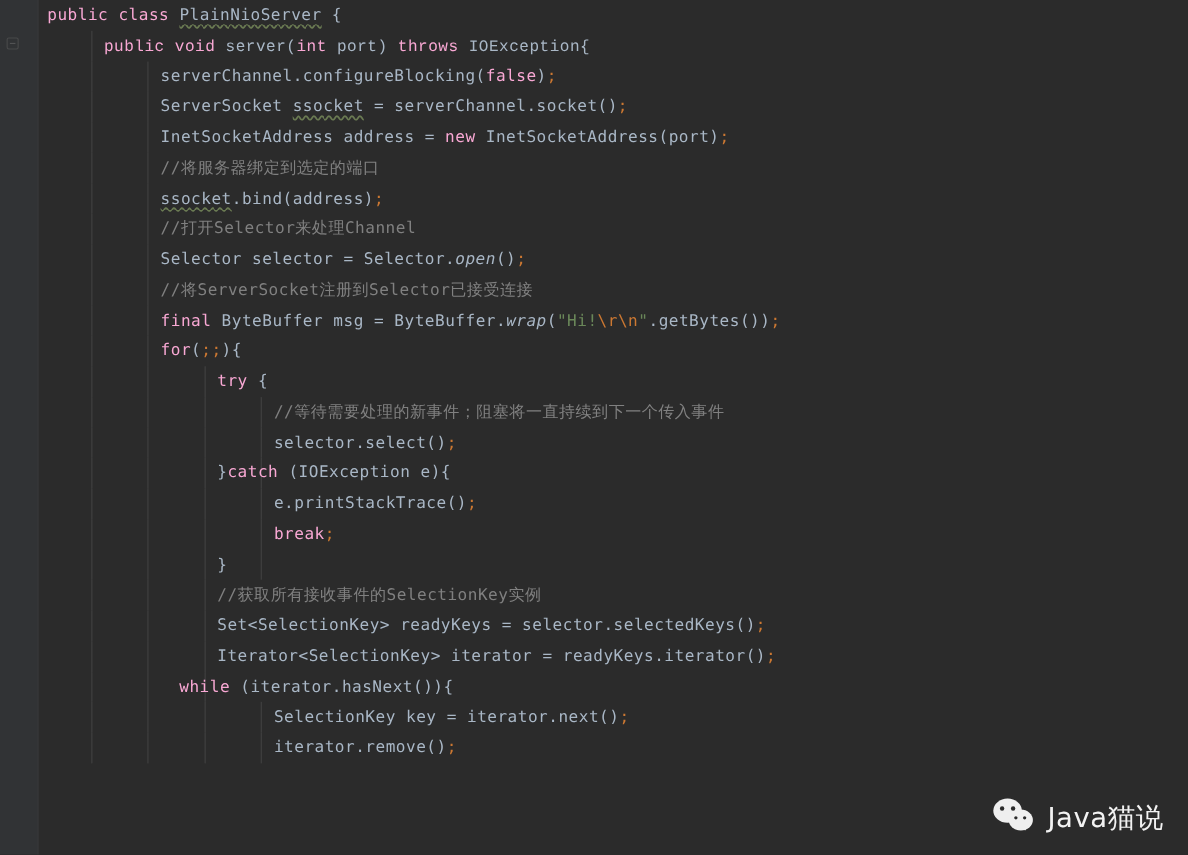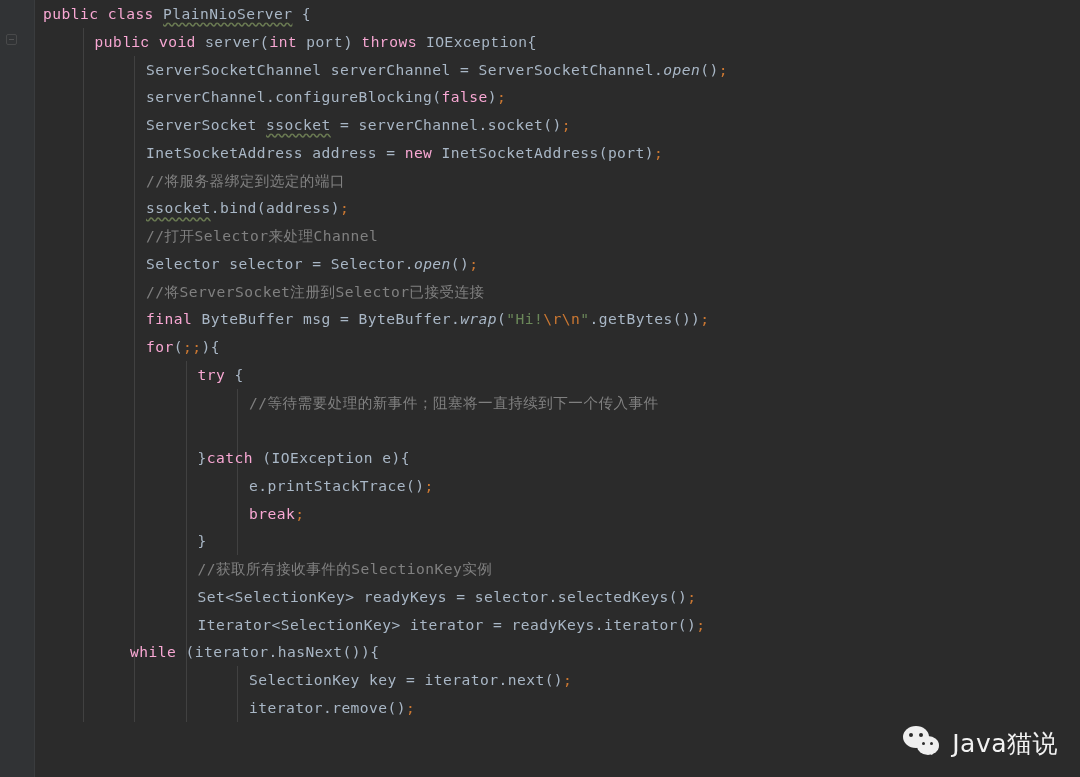--- a/index.html
+++ b/index.html
@@ -99,42 +99,41 @@
 <div id="editor">
 
   <div id="gutter">
     <div class="fold-marker" style="top:34px"></div>
   </div>
   <div id="gutter-divider"></div>
 
   <div id="code">
       <div class="line"><span class="txt" style="margin-left: 0px;"><span class="kw">public</span> <span class="kw">class</span> <span class="id warn">PlainNioServer</span> {</span></div>
       <div class="line"><div class="guide" style="left: 48.5px;"></div><span class="txt" style="margin-left: 51.5px; font-family: Liberation Mono, monospace;"><span class="kw">public</span> <span class="kw">void</span> <span class="id">server</span>(<span class="kw">int</span> <span class="id">port</span>) <span class="kw">throws</span> <span class="id">IOException</span>{</span></div>
-      <div class="line"><div class="guide" style="left: 48.5px;"></div><div class="guide" style="left: 100px;"></div><span class="txt" style="margin-left: 103px;"><span class="id">ServerSocketChannel</span> <span class="id">serverChannel</span> = <span class="id">ServerSocketChannel</span>.<span class="mth">open</span>()<span class="sep">;</span></span></div>
       <div class="line"><div class="guide" style="left: 48.5px;"></div><div class="guide" style="left: 100px;"></div><span class="txt" style="margin-left: 103px;"><span class="id">serverChannel</span>.<span class="id">configureBlocking</span>(<span class="kw">false</span>)<span class="sep">;</span></span></div>
       <div class="line"><div class="guide" style="left: 48.5px;"></div><div class="guide" style="left: 100px;"></div><span class="txt" style="margin-left: 103px;"><span class="id">ServerSocket</span> <span class="id warn">ssocket</span> = <span class="id">serverChannel</span>.<span class="id">socket</span>()<span class="sep">;</span></span></div>
       <div class="line"><div class="guide" style="left: 48.5px;"></div><div class="guide" style="left: 100px;"></div><span class="txt" style="margin-left: 103px;"><span class="id">InetSocketAddress</span> <span class="id">address</span> = <span class="kw">new</span> <span class="id">InetSocketAddress</span>(<span class="id">port</span>)<span class="sep">;</span></span></div>
       <div class="line"><div class="guide" style="left: 48.5px;"></div><div class="guide" style="left: 100px;"></div><span class="txt" style="margin-left: 103px;"><span class="cmt">//将服务器绑定到选定的端口</span></span></div>
       <div class="line"><div class="guide" style="left: 48.5px;"></div><div class="guide" style="left: 100px;"></div><span class="txt" style="margin-left: 103px;"><span class="id warn">ssocket</span>.<span class="id">bind</span>(<span class="id">address</span>)<span class="sep">;</span></span></div>
       <div class="line"><div class="guide" style="left: 48.5px;"></div><div class="guide" style="left: 100px;"></div><span class="txt" style="margin-left: 103px;"><span class="cmt">//打开Selector来处理Channel</span></span></div>
       <div class="line"><div class="guide" style="left: 48.5px;"></div><div class="guide" style="left: 100px;"></div><span class="txt" style="margin-left: 103px;"><span class="id">Selector</span> <span class="id">selector</span> = <span class="id">Selector</span>.<span class="mth">open</span>()<span class="sep">;</span></span></div>
       <div class="line"><div class="guide" style="left: 48.5px;"></div><div class="guide" style="left: 100px;"></div><span class="txt" style="margin-left: 103px;"><span class="cmt">//将ServerSocket注册到Selector已接受连接</span></span></div>
       <div class="line"><div class="guide" style="left: 48.5px;"></div><div class="guide" style="left: 100px;"></div><span class="txt" style="margin-left: 103px;"><span class="kw">final</span> <span class="id">ByteBuffer</span> <span class="id">msg</span> = <span class="id">ByteBuffer</span>.<span class="mth">wrap</span>(<span class="str">"Hi!</span><span class="esc">\r</span><span class="str"></span><span class="esc">\n</span><span class="str">"</span>.<span class="id">getBytes</span>())<span class="sep">;</span></span></div>
       <div class="line"><div class="guide" style="left: 48.5px;"></div><div class="guide" style="left: 100px;"></div><span class="txt" style="margin-left: 103px;"><span class="kw">for</span>(<span class="sep">;</span><span class="sep">;</span>){</span></div>
       <div class="line"><div class="guide" style="left: 48.5px;"></div><div class="guide" style="left: 100px;"></div><div class="guide" style="left: 151.5px;"></div><span class="txt" style="margin-left: 154.5px;"><span class="kw">try</span> {</span></div>
       <div class="line"><div class="guide" style="left: 48.5px;"></div><div class="guide" style="left: 100px;"></div><div class="guide" style="left: 151.5px;"></div><div class="guide" style="left: 203px;"></div><span class="txt" style="margin-left: 206px;"><span class="cmt">//等待需要处理的新事件；阻塞将一直持续到下一个传入事件</span></span></div>
-      <div class="line"><div class="guide" style="left: 48.5px;"></div><div class="guide" style="left: 100px;"></div><div class="guide" style="left: 151.5px;"></div><div class="guide" style="left: 203px;"></div></div>
+      <div class="line"><div class="guide" style="left: 48.5px;"></div><div class="guide" style="left: 100px;"></div><div class="guide" style="left: 151.5px;"></div><div class="guide" style="left: 203px;"></div><span class="txt" style="margin-left: 206px;"><span class="id">selector</span>.<span class="id">select</span>()<span class="sep">;</span></span></div>
       <div class="line"><div class="guide" style="left: 48.5px;"></div><div class="guide" style="left: 100px;"></div><div class="guide" style="left: 151.5px;"></div><div class="guide" style="left: 203px;"></div><span class="txt" style="margin-left: 154.5px;">}<span class="kw">catch</span> (<span class="id">IOException</span> <span class="id">e</span>){</span></div>
       <div class="line"><div class="guide" style="left: 48.5px;"></div><div class="guide" style="left: 100px;"></div><div class="guide" style="left: 151.5px;"></div><div class="guide" style="left: 203px;"></div><span class="txt" style="margin-left: 206px;"><span class="id">e</span>.<span class="id">printStackTrace</span>()<span class="sep">;</span></span></div>
       <div class="line"><div class="guide" style="left: 48.5px;"></div><div class="guide" style="left: 100px;"></div><div class="guide" style="left: 151.5px;"></div><div class="guide" style="left: 203px;"></div><span class="txt" style="margin-left: 206px;"><span class="kw">break</span><span class="sep">;</span></span></div>
       <div class="line"><div class="guide" style="left: 48.5px;"></div><div class="guide" style="left: 100px;"></div><div class="guide" style="left: 151.5px;"></div><div class="guide" style="left: 203px;"></div><span class="txt" style="margin-left: 154.5px;">}</span></div>
       <div class="line"><div class="guide" style="left: 48.5px;"></div><div class="guide" style="left: 100px;"></div><div class="guide" style="left: 151.5px;"></div><span class="txt" style="margin-left: 154.5px;"><span class="cmt">//获取所有接收事件的SelectionKey实例</span></span></div>
       <div class="line"><div class="guide" style="left: 48.5px;"></div><div class="guide" style="left: 100px;"></div><div class="guide" style="left: 151.5px;"></div><span class="txt" style="margin-left: 154.5px;"><span class="id">Set</span>&lt;<span class="id">SelectionKey</span>&gt; <span class="id">readyKeys</span> = <span class="id">selector</span>.<span class="id">selectedKeys</span>()<span class="sep">;</span></span></div>
       <div class="line"><div class="guide" style="left: 48.5px;"></div><div class="guide" style="left: 100px;"></div><div class="guide" style="left: 151.5px;"></div><span class="txt" style="margin-left: 154.5px;"><span class="id">Iterator</span>&lt;<span class="id">SelectionKey</span>&gt; <span class="id">iterator</span> = <span class="id">readyKeys</span>.<span class="id">iterator</span>()<span class="sep">;</span></span></div>
-      <div class="line"><div class="guide" style="left: 48.5px;"></div><div class="guide" style="left: 100px;"></div><div class="guide" style="left: 151.5px;"></div><span class="txt" style="margin-left: 87px;"><span class="kw">while</span> (<span class="id">iterator</span>.<span class="id">hasNext</span>()){</span></div>
+      <div class="line"><div class="guide" style="left: 48.5px;"></div><div class="guide" style="left: 100px;"></div><div class="guide" style="left: 151.5px;"></div><span class="txt" style="margin-left: 120px;"><span class="kw">while</span> (<span class="id">iterator</span>.<span class="id">hasNext</span>()){</span></div>
       <div class="line"><div class="guide" style="left: 48.5px;"></div><div class="guide" style="left: 100px;"></div><div class="guide" style="left: 151.5px;"></div><div class="guide" style="left: 203px;"></div><span class="txt" style="margin-left: 206px;"><span class="id">SelectionKey</span> <span class="id">key</span> = <span class="id">iterator</span>.<span class="id">next</span>()<span class="sep">;</span></span></div>
       <div class="line"><div class="guide" style="left: 48.5px;"></div><div class="guide" style="left: 100px;"></div><div class="guide" style="left: 151.5px;"></div><div class="guide" style="left: 203px;"></div><span class="txt" style="margin-left: 206px;"><span class="id">iterator</span>.<span class="id">remove</span>()<span class="sep">;</span></span></div>
     </div>
 
   <div id="watermark">
     <div id="wechat-icon">
       <div class="bubble big"></div>
       <div class="bubble small"></div>
       <div class="dot d1"></div>
         <div class="dot d2"></div>

